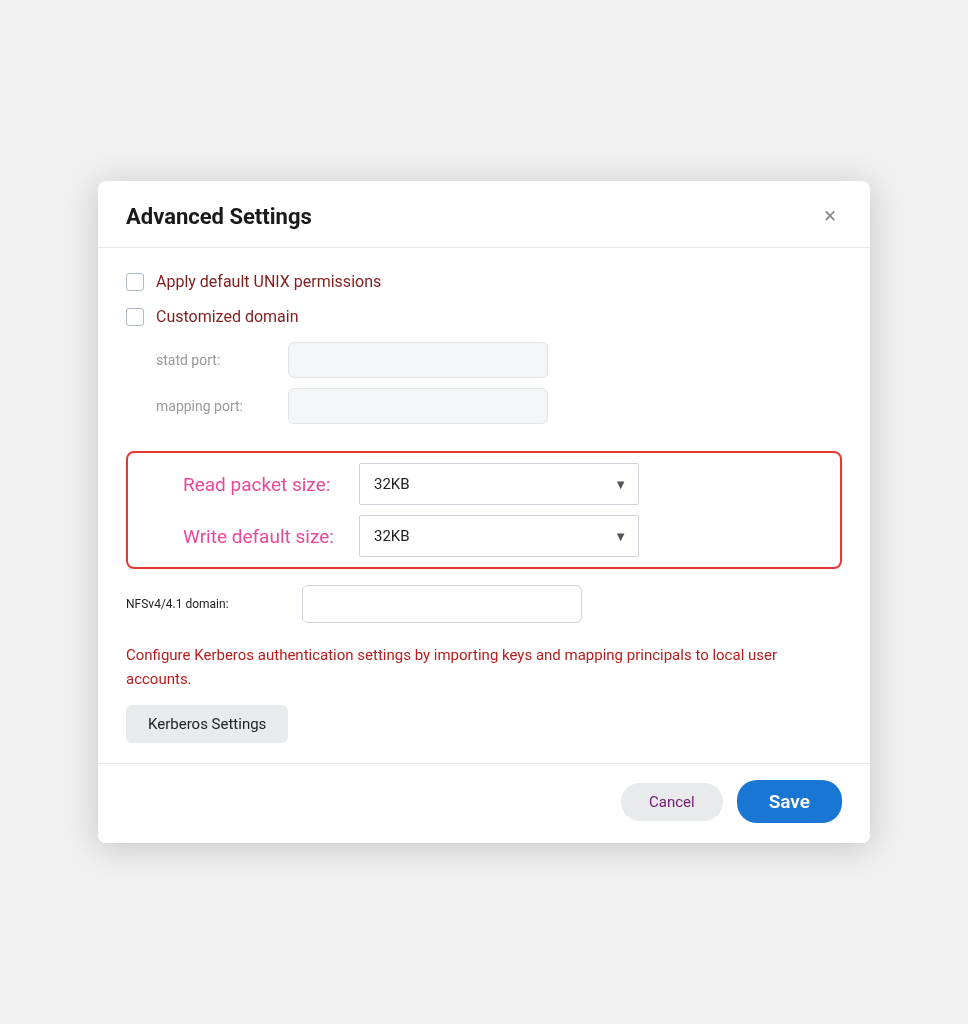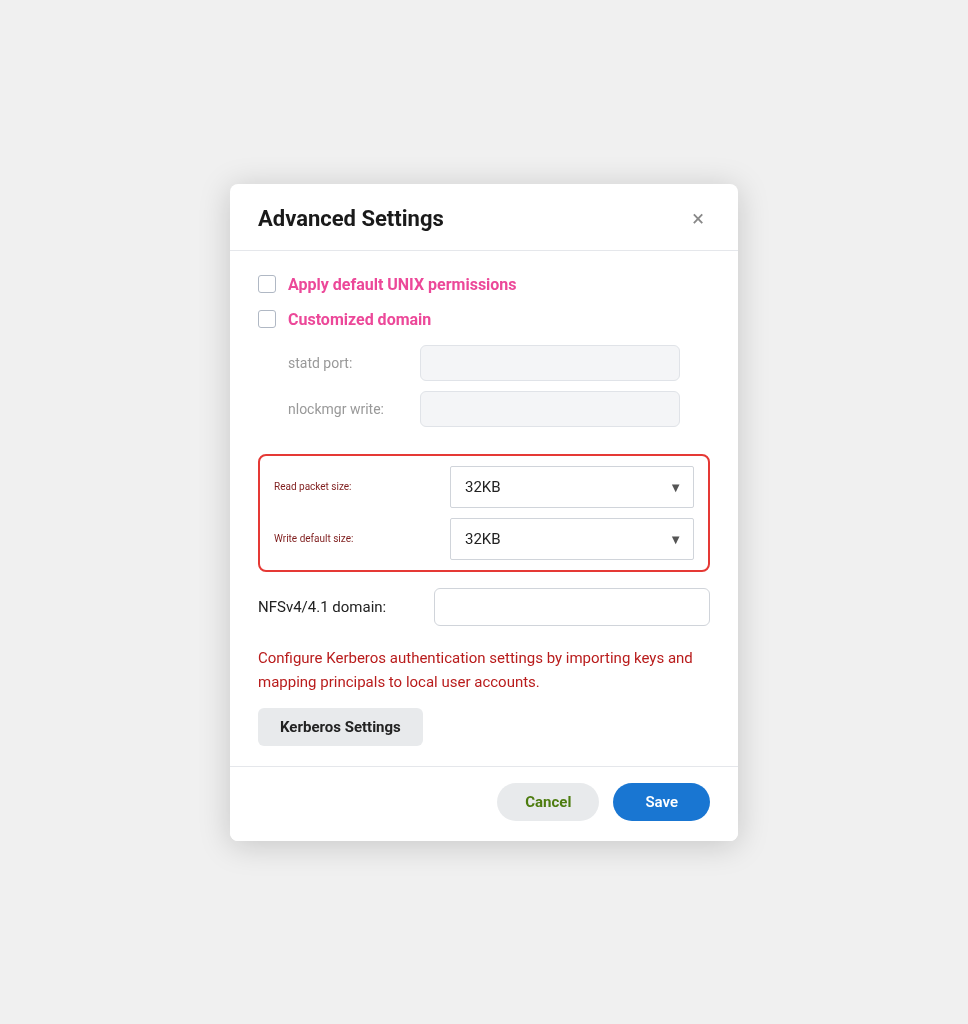--- a/index.html
+++ b/index.html
@@ -15,21 +15,21 @@
       align-items: center;
       justify-content: center;
       min-height: 100vh;
       padding: 20px;
     }
 
     .dialog {
       background: #ffffff;
       border-radius: 8px;
       box-shadow: 0 4px 32px rgba(0,0,0,0.18);
-      width: 508px;
+      width: 772px;
       max-width: 100%;
       overflow: hidden;
     }
 
     .dialog-header {
       display: flex;
       align-items: center;
       justify-content: space-between;
       padding: 20px 28px 16px 28px;
       border-bottom: 1px solid #e5e7eb;
@@ -78,22 +78,22 @@
       flex-shrink: 0;
     }
 
     .checkbox-row input[type="checkbox"]:checked {
       background: #1976d2;
       border-color: #1976d2;
     }
 
     .checkbox-label {
       font-size: 16px;
-      color: #ec4899;
-      font-weight: 700;
+      color: #7f1d1d;
+      font-weight: 400;
     }
 
     .port-section {
       margin-left: 30px;
       margin-top: 4px;
       margin-bottom: 8px;
     }
 
     .port-row {
       display: flex;
@@ -135,23 +135,24 @@
     }
 
     .field-row {
       display: flex;
       align-items: center;
       gap: 16px;
       margin-bottom: 16px;
     }
 
     .field-label {
-      font-size: 10px;
-      color: #7f1d1d;
+      font-size: 19px;
+      color: #ec4899;
       min-width: 160px;
+      margin-left: 41px;
     }
 
     .select-wrapper {
       position: relative;
       flex: 1;
       max-width: 280px;
     }
 
     .field-select {
       width: 100%;
@@ -194,21 +195,21 @@
     }
 
     .nfsv4-row {
       display: flex;
       align-items: center;
       gap: 16px;
       margin-bottom: 20px;
     }
 
     .nfsv4-label {
-      font-size: 15px;
+      font-size: 12px;
       color: #222;
       min-width: 160px;
     }
 
     .nfsv4-input {
       flex: 1;
       max-width: 280px;
       height: 38px;
       border: 1.5px solid #d0d4da;
       border-radius: 6px;
@@ -227,50 +228,50 @@
     }
 
     .kerberos-btn {
       background: #e8eaec;
       border: none;
       border-radius: 6px;
       padding: 10px 22px;
       font-size: 15px;
       color: #222;
       cursor: pointer;
-      font-weight: 700;
+      font-weight: 400;
     }
 
     .dialog-footer {
       display: flex;
       align-items: center;
       justify-content: flex-end;
       gap: 14px;
       padding: 16px 28px 20px 28px;
       border-top: 1px solid #e5e7eb;
       background: #fff;
     }
 
     .btn-cancel {
       background: #e8eaec;
       border: none;
       border-radius: 20px;
       padding: 10px 28px;
       font-size: 15px;
-      color: #4d7c0f;
-      cursor: pointer;
-      font-weight: 700;
+      color: #701a75;
+      cursor: pointer;
+      font-weight: 400;
     }
 
     .btn-save {
       background: #1976d2;
       border: none;
       border-radius: 20px;
       padding: 10px 32px;
-      font-size: 15px;
+      font-size: 19px;
       color: #fff;
       cursor: pointer;
       font-weight: 600;
     }
   </style>
 </head>
 <body>
 
 <div class="dialog">
 
@@ -293,21 +294,21 @@
       <label class="checkbox-label" for="custom-ports">Customized domain</label>
     </div>
 
     
     <div class="port-section">
       <div class="port-row">
         <span class="port-label">statd port:</span>
         <input type="text" class="port-input" style="">
       </div>
       <div class="port-row">
-        <span class="port-label">nlockmgr write:</span>
+        <span class="port-label">mapping port:</span>
         <input type="text" class="port-input" style="">
       </div>
     </div>
 
     <div class="section-divider"></div>
 
     
 
     
     <div class="highlight-box">

